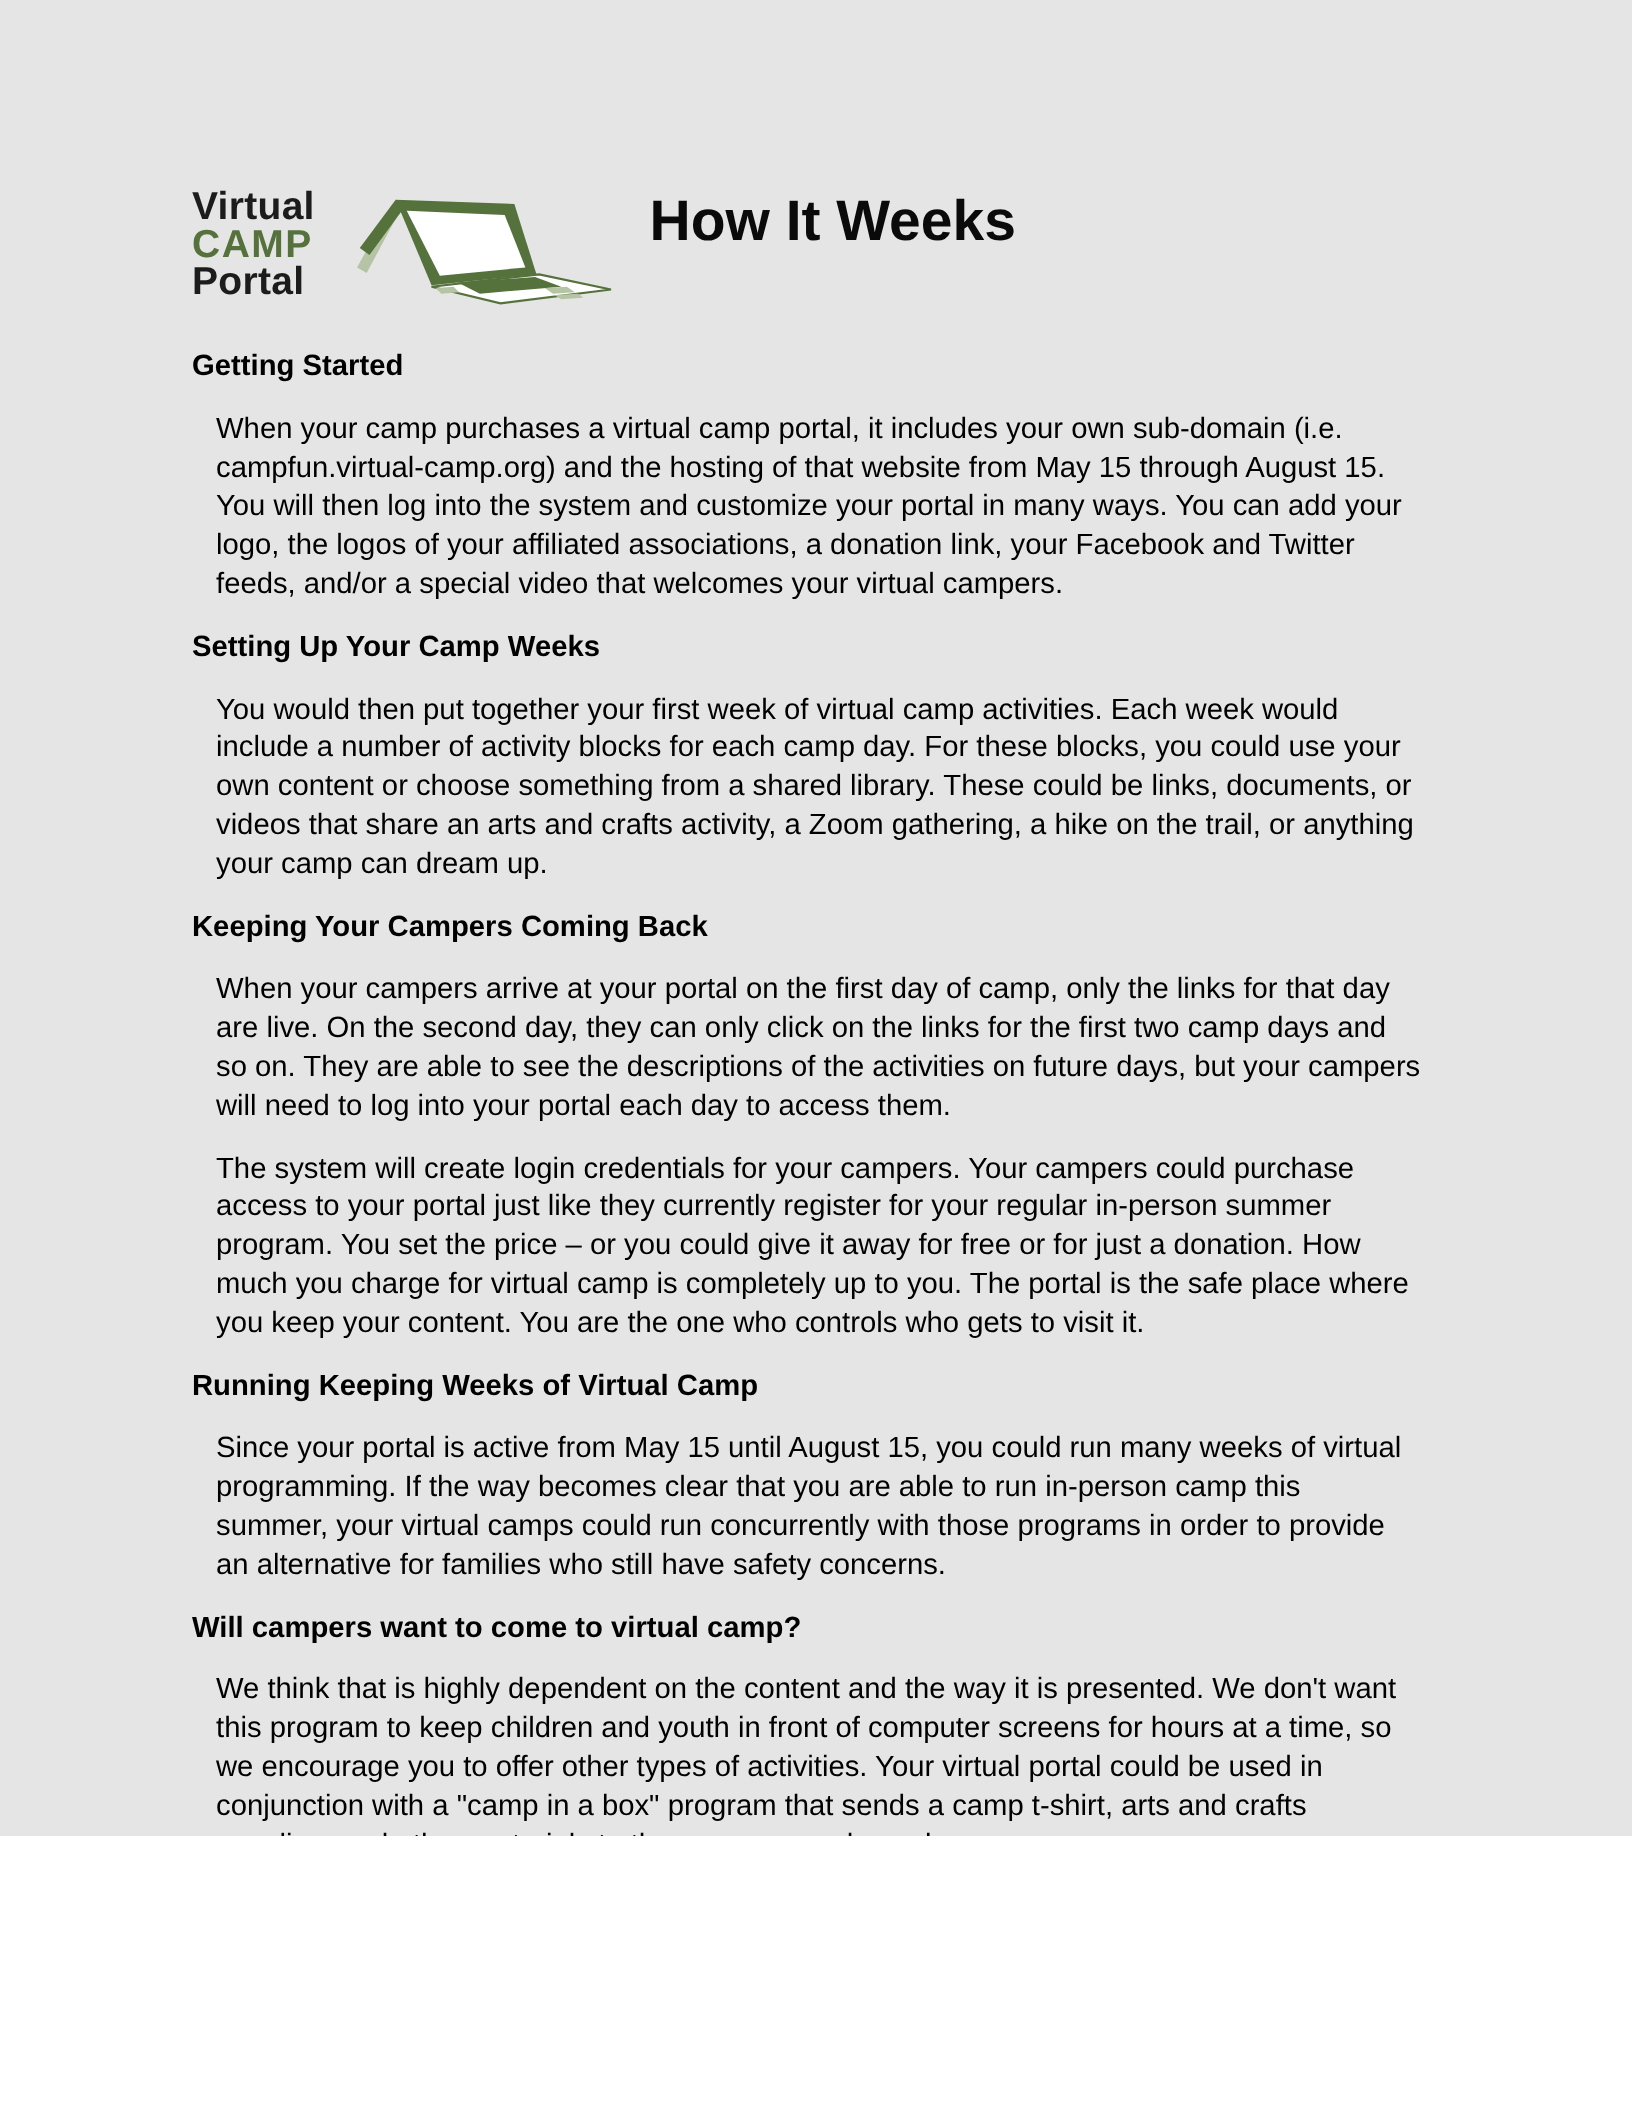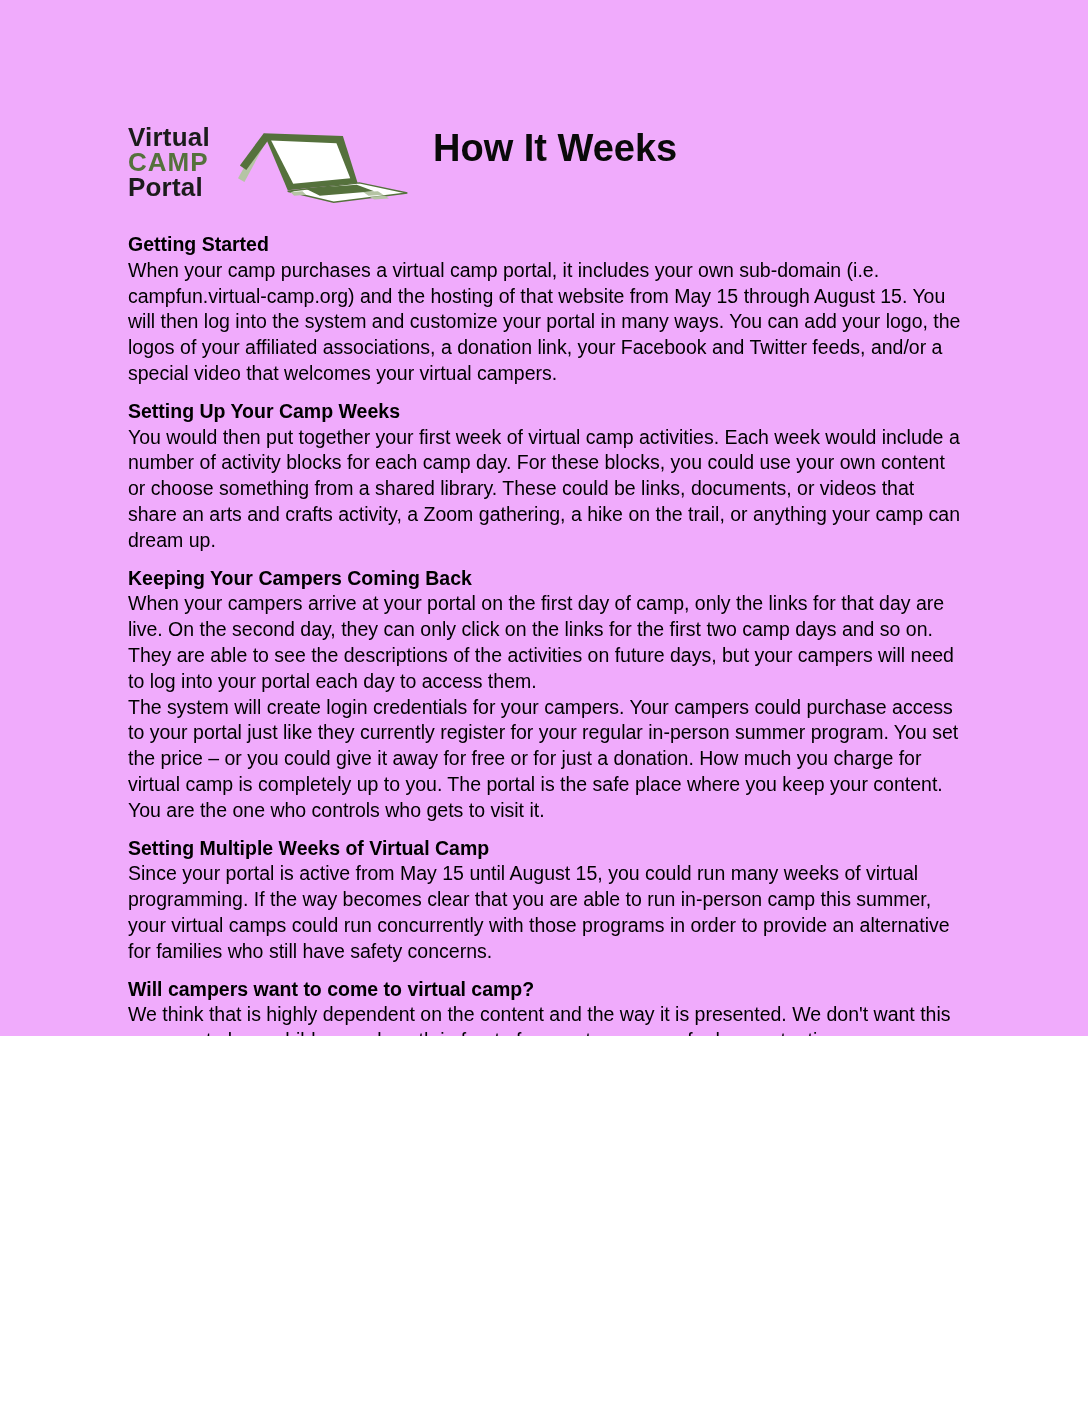--- a/index.html
+++ b/index.html
@@ -3,22 +3,22 @@
 <meta charset="utf-8">
 <style>
   html, body {
     margin: 0;
     padding: 0;
     background: #ffffff;
   }
   .page {
     position: relative;
     width: 1088px;
-    height: 1036px;
-    background: #f0abfc;
+    height: 1224px;
+    background: #e5e5e5;
     overflow: hidden;
     font-family: "Liberation Sans", "DejaVu Sans", sans-serif;
     color: #000000;
   }
   .content {
     position: absolute;
     left: 128px;
     top: 118px;
     width: 835px;
   }
@@ -59,21 +59,21 @@
   .section h3 {
     margin: 12px 0 0 0;
     font-size: 19.5px;
     line-height: 25.8px;
     font-weight: 700;
   }
   .section:first-child h3 {
     margin-top: 16px;
   }
   .section p {
-    margin: 0;
+    margin: 16px;
     font-size: 19.5px;
     line-height: 25.8px;
     font-weight: 400;
   }
 </style>
 </head>
 <body>
 
 <div class="page">
   <div class="content">
@@ -122,21 +122,21 @@
       <section class="section">
         <h3>Keeping Your Campers Coming Back</h3>
         <p>When your campers arrive at your portal on the first day of camp, only the links for that day are live. On the second day, they can only click on the links for the first two camp days and so on. They are able to see the descriptions of the activities on future days, but your campers will need to log into your portal each day to access them.</p>
       </section>
 
       <section class="section">
         <p>The system will create login credentials for your campers. Your campers could purchase access to your portal just like they currently register for your regular in-person summer program. You set the price – or you could give it away for free or for just a donation. How much you charge for virtual camp is completely up to you. The portal is the safe place where you keep your content. You are the one who controls who gets to visit it.</p>
       </section>
 
       <section class="section">
-        <h3>Setting Multiple Weeks of Virtual Camp</h3>
+        <h3>Running Keeping Weeks of Virtual Camp</h3>
         <p>Since your portal is active from May 15 until August 15, you could run many weeks of virtual programming. If the way becomes clear that you are able to run in-person camp this summer, your virtual camps could run concurrently with those programs in order to provide an alternative for families who still have safety concerns.</p>
       </section>
 
       <section class="section">
         <h3>Will campers want to come to virtual camp?</h3>
         <p>We think that is highly dependent on the content and the way it is presented. We don't want this program to keep children and youth in front of computer screens for hours at a time, so we encourage you to offer other types of activities. Your virtual portal could be used in conjunction with a "camp in a box" program that sends a camp t-shirt, arts and crafts supplies, and other materials to the campers each week.</p>
       </section>
 
       <section class="section">
         <h3>Is the Virtual Camp Portal youth for you?</h3>

